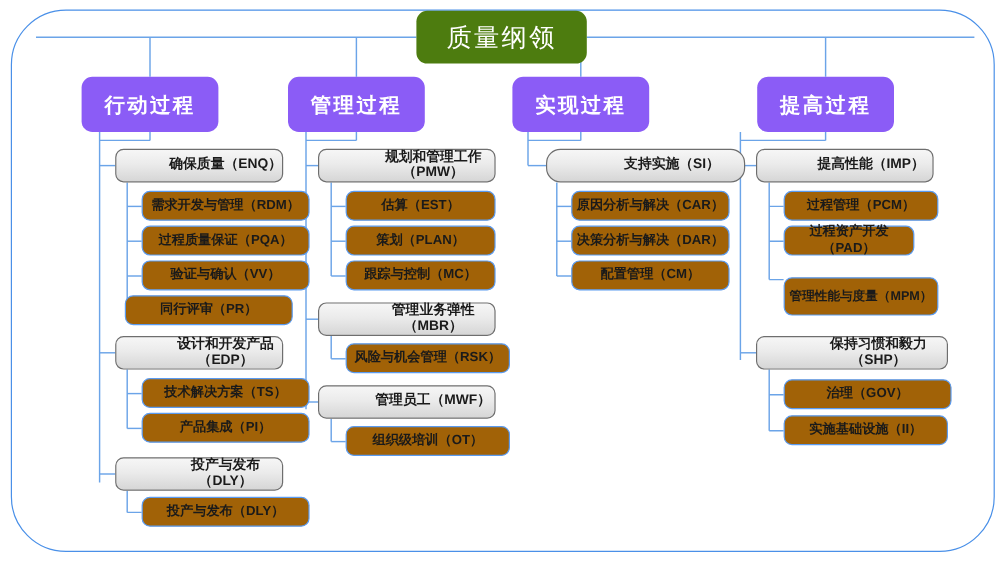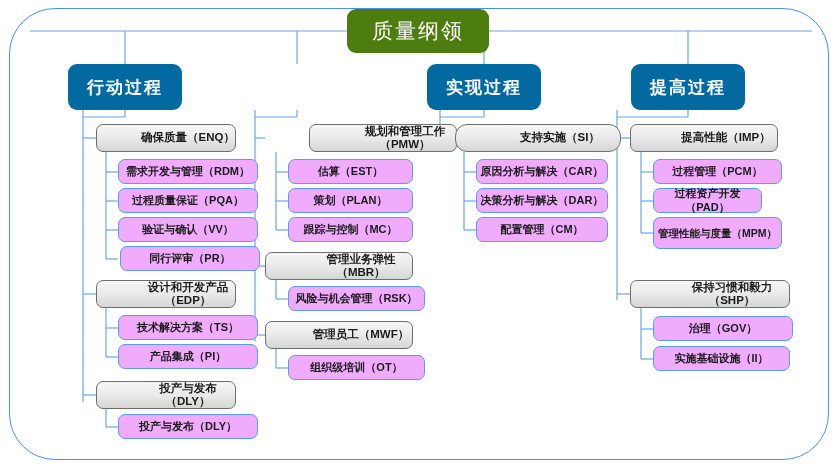--- a/index.html
+++ b/index.html
@@ -50,21 +50,21 @@
     letter-spacing: 2px;
     display: flex;
     align-items: center;
     justify-content: center;
     box-sizing: border-box;
   }
   
   .col-header {
     position: absolute;
     height: 46px;
-    background: #0369a1;
+    background: #8b5cf6;
     border-radius: 9px;
     color: #ffffff;
     font-size: 17px;
     font-weight: bold;
     letter-spacing: 2px;
     display: flex;
     align-items: center;
     justify-content: center;
     box-sizing: border-box;
   }
@@ -81,35 +81,35 @@
     align-items: center;
     justify-content: center;
     text-align: center;
     box-sizing: border-box;
     line-height: 1.15;
     padding-left: 44px;
   }
   
   .leaf-box {
     position: absolute;
-    background: #f0abfc;
+    background: #a16207;
     border: 1.2px solid #5b9bf0;
     border-radius: 7px;
     color: #1a1a1a;
     font-size: 11px;
     font-weight: bold;
     display: flex;
     align-items: center;
     justify-content: center;
     text-align: center;
     box-sizing: border-box;
     line-height: 1.2;
     padding: 0 3px;
   }
-  .leaf-box.two-line { font-size: 10.5px; }
+  .leaf-box.two-line { font-size: 10.5px; margin-top: 14px; }
 </style>
 </head>
 <body>
 
 <div id="canvas">
 
   <div class="frame"></div>
 
   <svg class="wires">
     <g stroke="#6ba4e8" stroke-width="1.2" fill="none">
@@ -184,37 +184,38 @@
 
       <line x1="641" y1="308" x2="641" y2="359"></line>
       <line x1="641" y1="329" x2="653" y2="329"></line>
       <line x1="641" y1="359" x2="653" y2="359"></line>
     </g>
   </svg>
 
   <div class="root-title">质量纲领</div>
 
   <div class="col-header" style="left:68px;  top:64px; width:114px;">行动过程</div>
+  <div class="col-header" style="left:240px; top:64px; width:114px;">管理过程</div>
   <div class="col-header" style="left:427px; top:64px; width:114px;">实现过程</div>
   <div class="col-header" style="left:631px; top:64px; width:114px;">提高过程</div>
 
   <div class="group-box" style="left:96px;  top:124px; width:140px; height:28px;">确保质量（ENQ）</div>
   <div class="leaf-box" style="left:118px; top:159px; width:140px; height:25px;">需求开发与管理（RDM）</div>
   <div class="leaf-box" style="left:118px; top:188px; width:140px; height:25px;">过程质量保证（PQA）</div>
   <div class="leaf-box" style="left:118px; top:217px; width:140px; height:25px;">验证与确认（VV）</div>
-  <div class="leaf-box" style="left:120px; top:246px; width:140px; height:25px;">同行评审（PR）</div>
+  <div class="leaf-box" style="left:104px; top:246px; width:140px; height:25px;">同行评审（PR）</div>
 
   <div class="group-box" style="left:96px;  top:280px; width:140px; height:28px;">设计和开发产品（EDP）</div>
   <div class="leaf-box" style="left:118px; top:315px; width:140px; height:25px;">技术解决方案（TS）</div>
   <div class="leaf-box" style="left:118px; top:344px; width:140px; height:25px;">产品集成（PI）</div>
 
   <div class="group-box" style="left:96px;  top:381px; width:140px; height:28px;">投产与发布（DLY）</div>
   <div class="leaf-box" style="left:118px; top:414px; width:140px; height:25px;">投产与发布（DLY）</div>
 
-  <div class="group-box" style="left:265px; top:124px; width:148px; height:28px;margin-left:44px;">规划和管理工作（PMW）</div>
+  <div class="group-box" style="left:265px; top:124px; width:148px; height:28px;">规划和管理工作（PMW）</div>
   <div class="leaf-box" style="left:288px; top:159px; width:125px; height:25px;">估算（EST）</div>
   <div class="leaf-box" style="left:288px; top:188px; width:125px; height:25px;">策划（PLAN）</div>
   <div class="leaf-box" style="left:288px; top:217px; width:125px; height:25px;">跟踪与控制（MC）</div>
 
   <div class="group-box" style="left:265px; top:252px; width:148px; height:28px;">管理业务弹性（MBR）</div>
   <div class="leaf-box" style="left:288px; top:286px; width:137px; height:25px;">风险与机会管理（RSK）</div>
 
   <div class="group-box" style="left:265px; top:321px; width:148px; height:28px;">管理员工（MWF）</div>
   <div class="leaf-box" style="left:288px; top:355px; width:137px; height:25px;">组织级培训（OT）</div>
 

